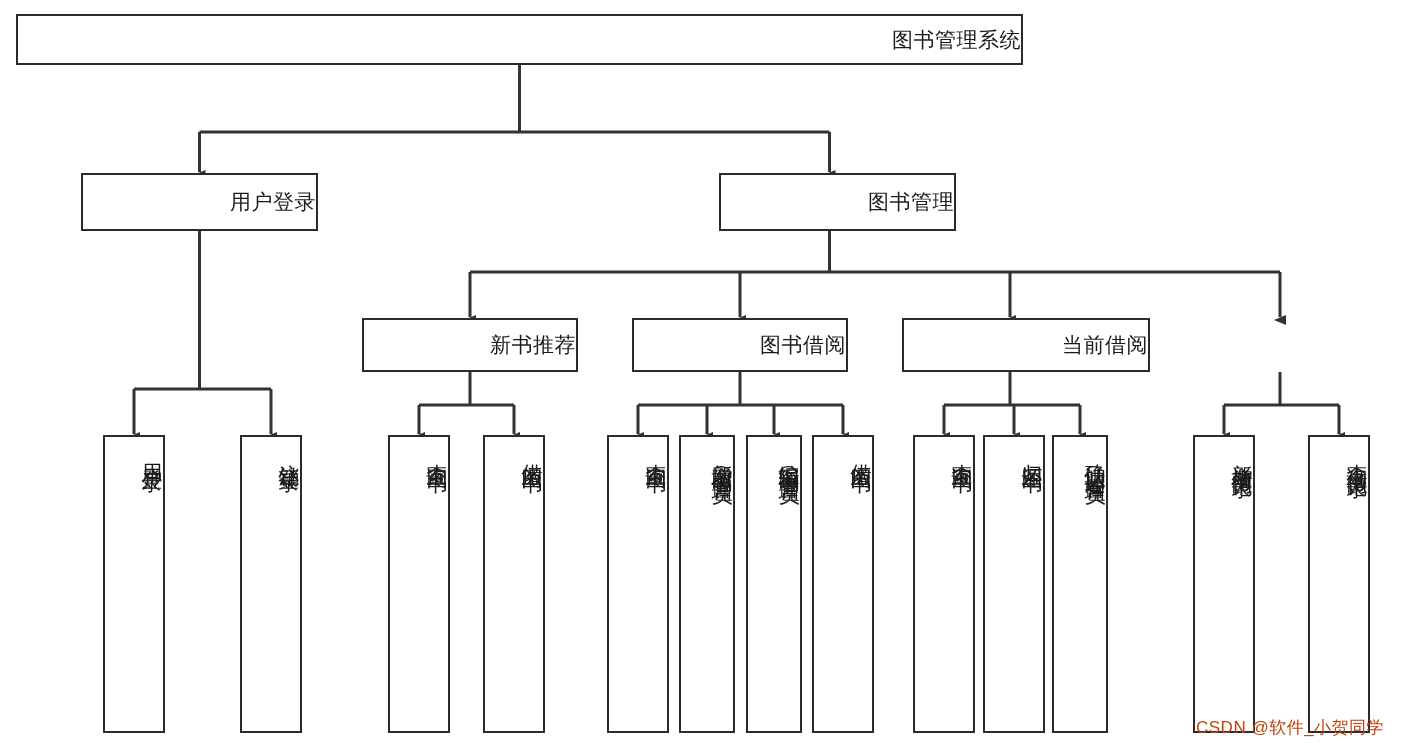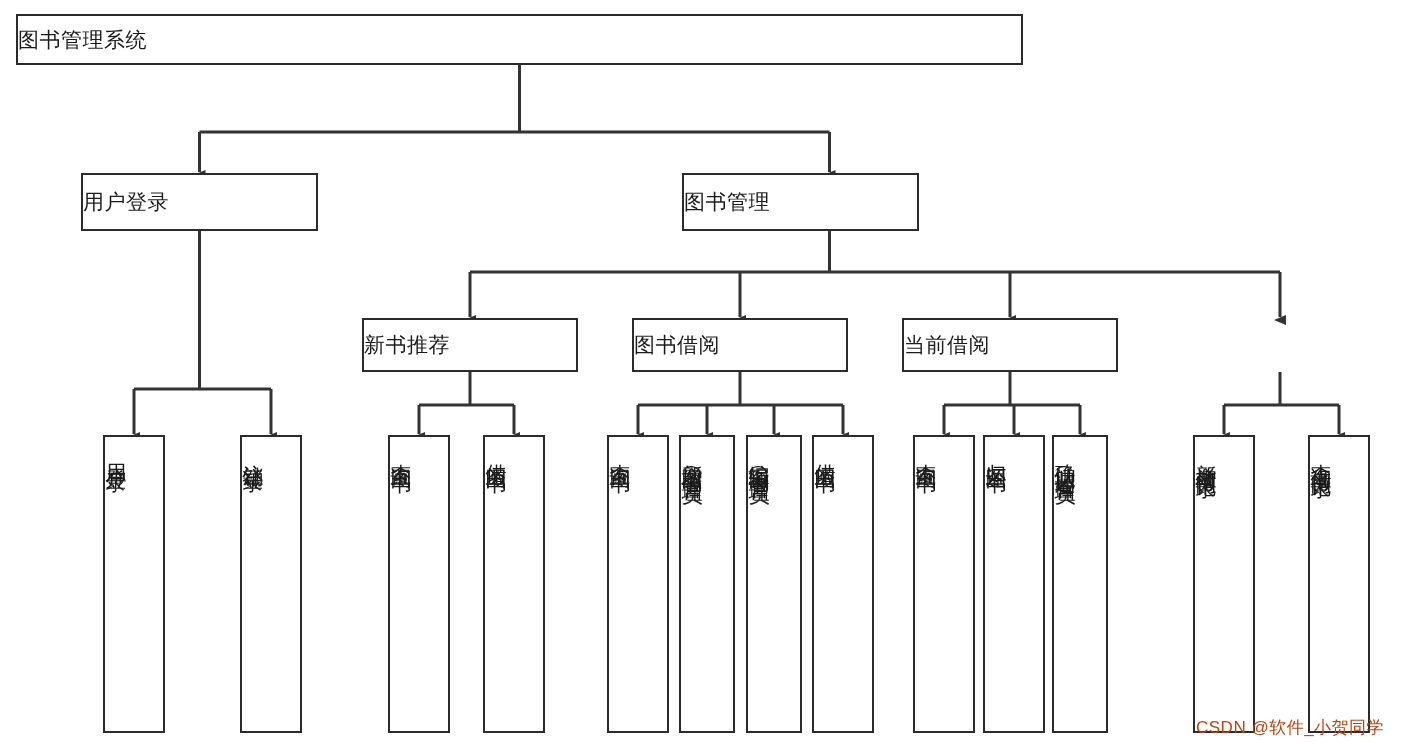--- a/index.html
+++ b/index.html
@@ -26,21 +26,21 @@
     width: 1405px;
     height: 747px;
   }
   .node-box {
     position: absolute;
     box-sizing: border-box;
     background: #ffffff;
     border: 2px solid #2b2b2b;
     display: flex;
     align-items: center;
-    justify-content: flex-start;
+    justify-content: flex-end;
     color: #1b1b1b;
   }
   .node-label {
     display: block;
     text-align: center;
     line-height: 1.32;
     white-space: pre-line;
   }
   .node-box.horiz .node-label {
     font-size: 21px;
@@ -116,33 +116,33 @@
   </svg>
 
   <div class="node-box horiz" style="left: 16px; top: 14px; width: 1007px; height: 51px;">
     <span class="node-label">图书管理系统</span>
   </div>
 
   <div class="node-box horiz" style="left: 81px; top: 173px; width: 237px; height: 58px;">
     <span class="node-label">用户登录</span>
   </div>
 
-  <div class="node-box horiz" style="left: 682px; top: 173px; width: 237px; height: 58px;">
+  <div class="node-box horiz" style="left: 719px; top: 173px; width: 237px; height: 58px;">
     <span class="node-label">图书管理</span>
   </div>
 
   <div class="node-box horiz" style="left: 632px; top: 318px; width: 216px; height: 54px;">
     <span class="node-label">图书借阅</span>
   </div>
 
   <div class="node-box horiz" style="left: 362px; top: 318px; width: 216px; height: 54px;">
     <span class="node-label">新书推荐</span>
   </div>
 
-  <div class="node-box horiz" style="left: 902px; top: 318px; width: 216px; height: 54px;">
+  <div class="node-box horiz" style="left: 902px; top: 318px; width: 248px; height: 54px;">
     <span class="node-label">当前借阅</span>
   </div>
 
 
   <div class="node-box vert" style="left: 103px; top: 435px; width: 62px; height: 298px;">
     <span class="node-label">用户登录</span>
   </div>
 
   <div class="node-box vert" style="left: 240px; top: 435px; width: 62px; height: 298px;">
     <span class="node-label">注销登录</span>

